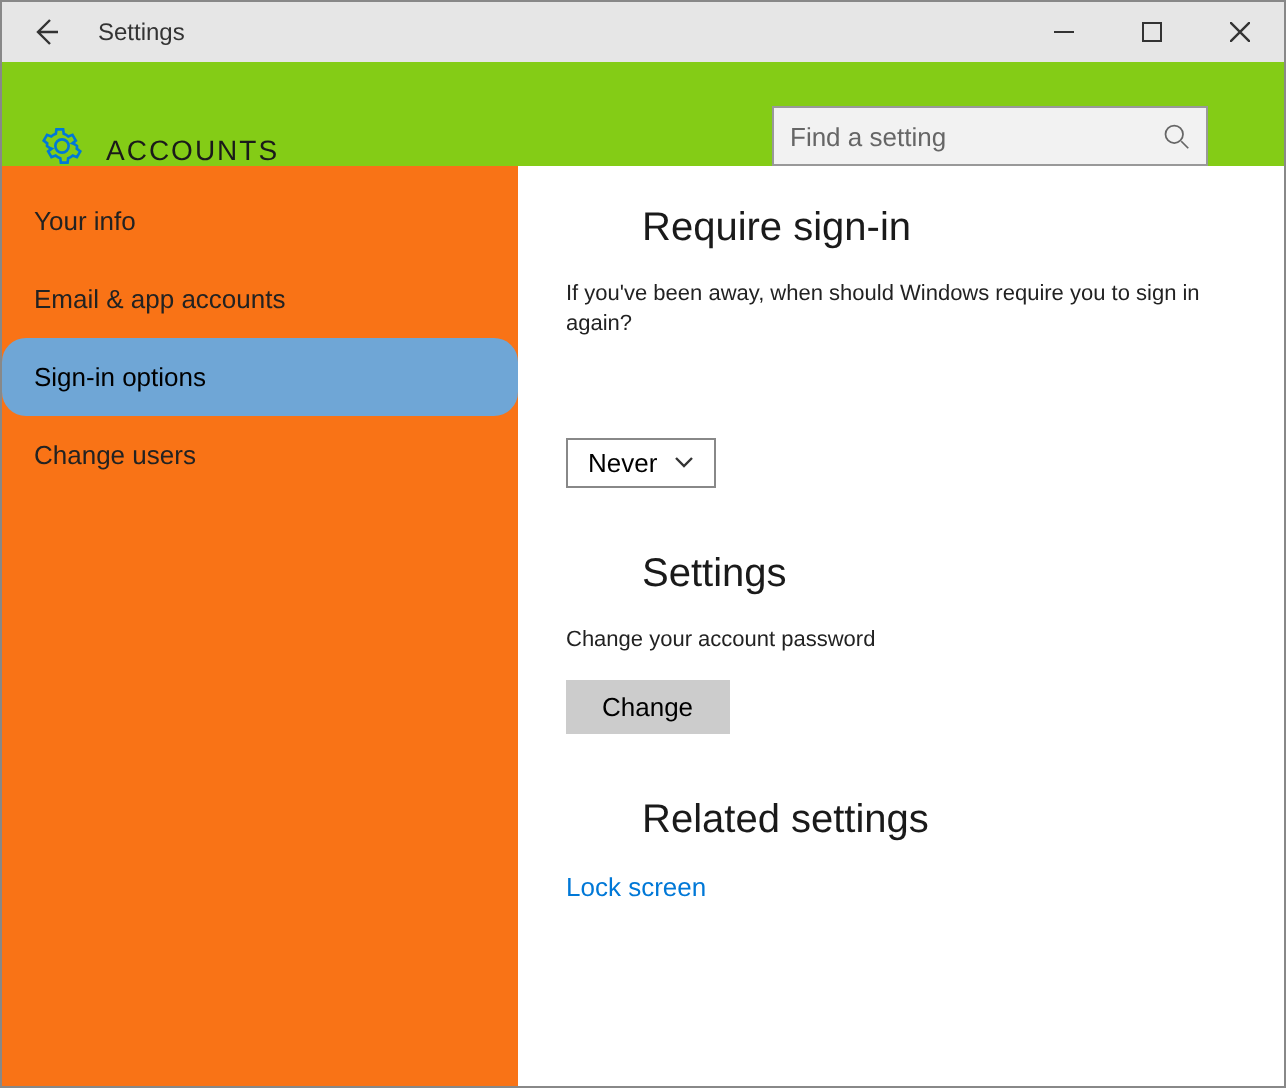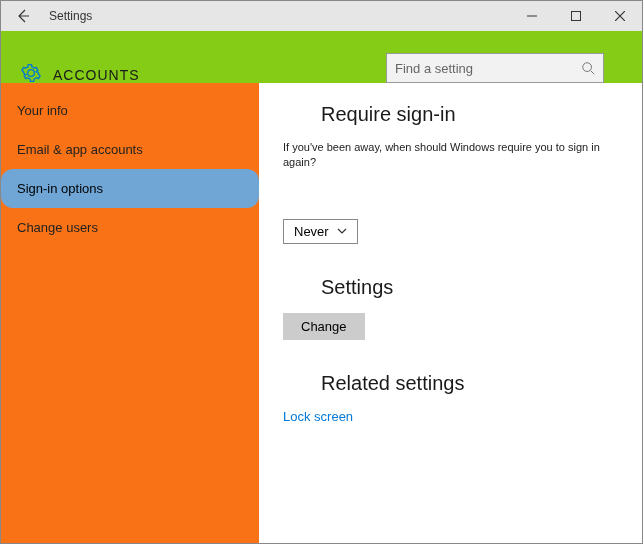--- a/index.html
+++ b/index.html
@@ -95,20 +95,21 @@
         <span class="chev">
           <svg width="10" height="6" viewBox="0 0 10 6">
               <path d="M1 1 L5 5 L9 1" stroke="#333" stroke-width="1.2" fill="none"></path>
             </svg>
         </span>
       </div>
     </div>
 
     <div class="section-block">
       <h2>Settings</h2>
+      <p>Change your account password</p>
       <button class="btn">Change</button>
     </div>
 
     <div class="section-block">
       <h2>Related settings</h2>
       <div class="link">Lock screen</div>
     </div>
   </div>
 </div>
 

